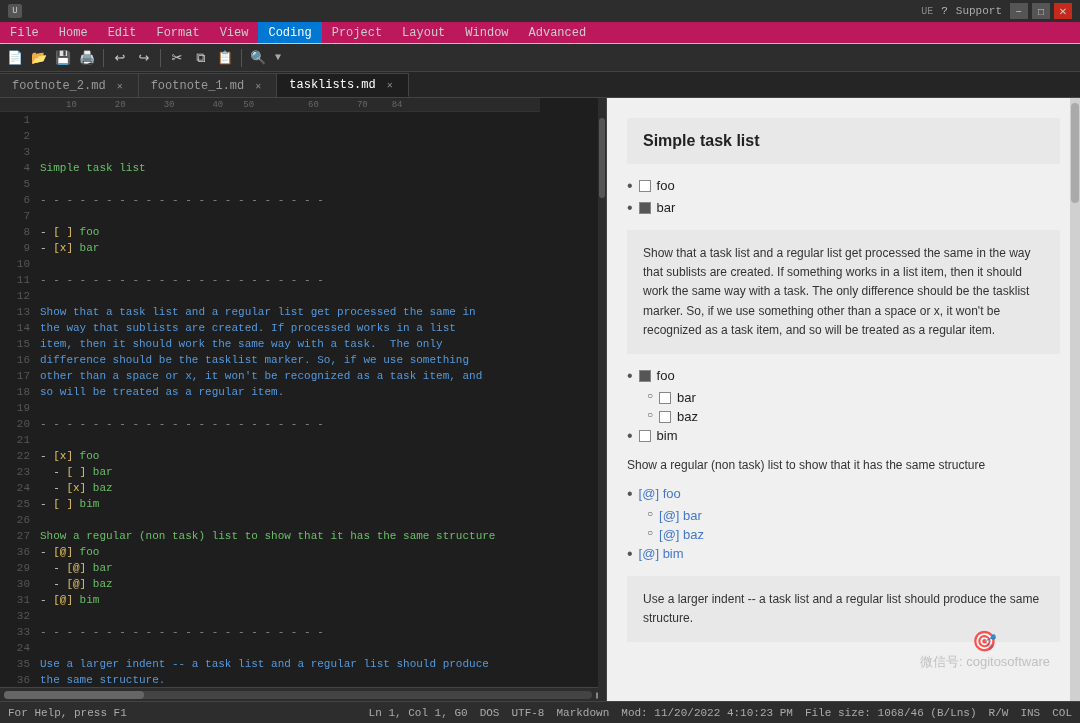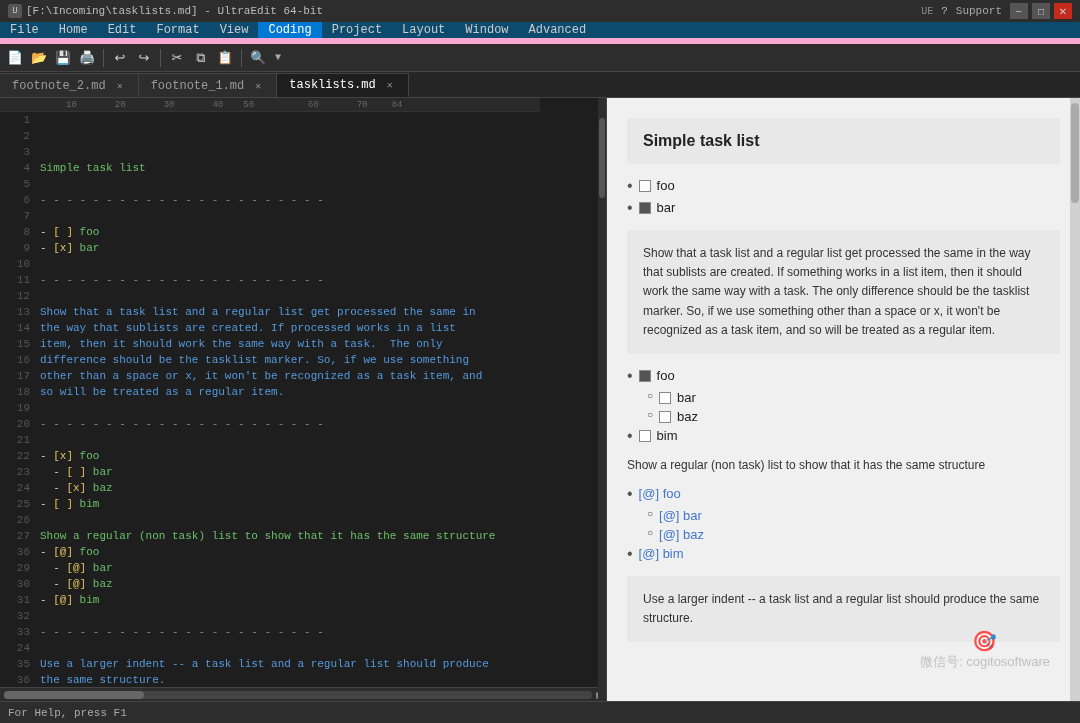--- a/index.html
+++ b/index.html
@@ -18,25 +18,25 @@
     }
     .title-bar-left { display: flex; align-items: center; gap: 4px; }
     .title-bar-icons { display: flex; gap: 4px; }
     .title-bar-icon { width: 14px; height: 14px; background: #555; border-radius: 2px; display: flex; align-items: center; justify-content: center; font-size: 9px; color: #ccc; cursor: pointer; }
     .title-bar-right { display: flex; align-items: center; gap: 8px; }
     .window-controls { display: flex; gap: 4px; }
     .win-btn { width: 18px; height: 16px; background: #555; border: none; cursor: pointer; color: #ccc; font-size: 10px; display: flex; align-items: center; justify-content: center; }
 
     
     .menu-bar {
-      background: #0c4a6e;
+      background: #be185d;
       height: 22px;
       display: flex;
       align-items: flex-start;
-      border-bottom: 6px solid #f9a8d4;
+      border-bottom: 1px solid #f9a8d4;
       font-size: 12px;
       color: #ccc;
     }
     .menu-item {
       padding: 0 10px;
       height: 100%;
       display: flex;
       align-items: center;
       cursor: pointer;
     }
@@ -351,21 +351,20 @@
     .watermark-icon { font-size: 20px; }
   </style>
 </head>
 <body>
 
 <div class="title-bar">
   <div class="title-bar-left">
     <div class="title-bar-icons">
       <div class="title-bar-icon">U</div>
     </div>
-    <span>[F:\Incoming\tasklists.md] - UltraEdit 64-bit</span>
   </div>
   <div class="title-bar-right">
     <span style="font-size:10px;color:#888;">UE</span>
     <span style="font-size:11px;cursor:pointer;">?</span>
     <span style="font-size:11px;cursor:pointer;color:#aaa;">Support</span>
     <div class="window-controls">
       <button class="win-btn">−</button>
       <button class="win-btn">□</button>
       <button class="win-btn" style="background:#c42b1c;">✕</button>
     </div>
@@ -626,13 +625,24 @@
       <div>微信号: cogitosoftware</div>
     </div>
   </div>
 
 </div>
 
 <div class="status-bar">
   <div class="status-left">
     <span class="status-item">For Help, press F1</span>
   </div>
+  <div class="status-right">
+    <span class="status-item">Ln 1, Col 1, G0</span>
+    <span class="status-item">DOS</span>
+    <span class="status-item">UTF-8</span>
+    <span class="status-item">Markdown</span>
+    <span class="status-item">Mod: 11/20/2022 4:10:23 PM</span>
+    <span class="status-item">File size: 1068/46 (B/Lns)</span>
+    <span class="status-item">R/W</span>
+    <span class="status-item">INS</span>
+    <span class="status-item">COL</span>
+  </div>
 </div>
 
 </body></html>

